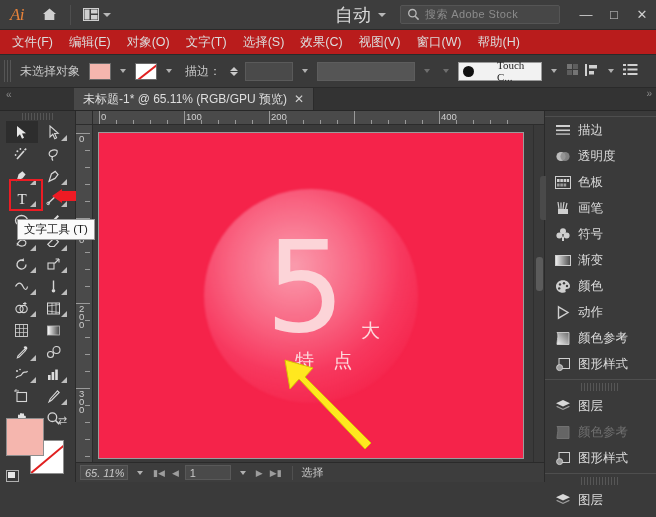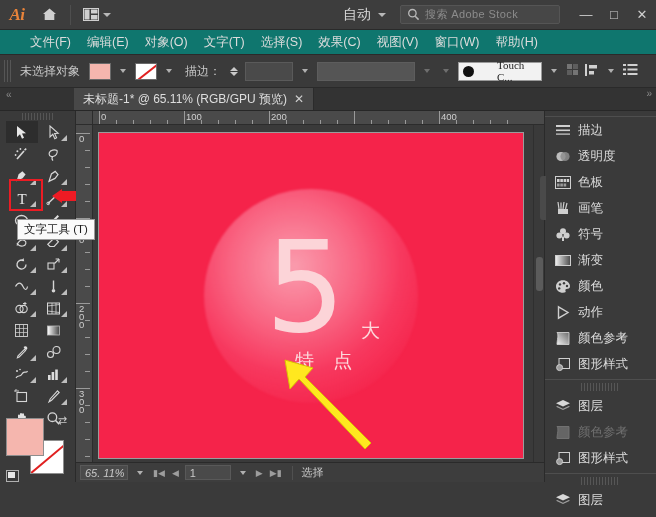--- a/index.html
+++ b/index.html
@@ -11,43 +11,43 @@
   }
   #app{ width:656px; height:517px; position:relative; background:#3a3a3a; }
 
   
   .titlebar{
     height:30px; background:#3d3d3d; display:flex; align-items:center;
     border-bottom:1px solid #2a2a2a; position:relative;
   }
   .ai-logo{
     width:34px; text-align:center; color:#e8833a; font-size:17px;
-    font-weight:bold; font-style:italic; letter-spacing:-.5px;
+    font-weight:normal; font-style:italic; letter-spacing:-.5px;
     font-family:"Liberation Serif",serif;
   }
   .tb-icon{
     width:30px; height:30px; display:flex; align-items:center; justify-content:center;
   }
   .tb-sep{ width:1px; height:20px; background:#4e4e4e; margin:0 6px; }
   .arrange{ display:flex; align-items:center; gap:4px; padding:0 6px; }
   .caret{ width:0;height:0;border-left:4px solid transparent;border-right:4px solid transparent;border-top:4px solid #b8b8b8; }
-  .auto-box{ margin-left:auto; display:flex; align-items:center; gap:7px; font-size:14px; color:#d8d8d8; }
+  .auto-box{ margin-left:auto; display:flex; align-items:center; gap:7px; font-size:18px; color:#d8d8d8; }
   .search-box{
     display:flex; align-items:center; gap:5px; margin-left:14px;
     background:#474747; border:1px solid #555; border-radius:2px;
     height:19px; width:160px; padding:0 6px;
   }
   .search-ph{ color:#8c8c8c; font-size:11px; white-space:nowrap; letter-spacing:.4px; }
   .winbtns{ display:flex; margin-left:12px; }
   .winbtn{ width:28px; height:30px; display:flex; align-items:center; justify-content:center; color:#cfcfcf; font-size:13px; }
 
   
   .menubar{
-    height:25px; background:#0f766e; display:flex; align-items:center;
-    padding-left:22px; border-bottom:1px solid #2a2a2a;
+    height:25px; background:#b91c1c; display:flex; align-items:center;
+    padding-left:4px; border-bottom:1px solid #2a2a2a;
   }
   .menu-item{ padding:2px 8px; font-size:12.5px; color:#dcdcdc; white-space:nowrap; }
 
   
   .controlbar{
     height:33px; background:#3a3a3a; display:flex; align-items:center;
     padding-left:4px; border-bottom:1px solid #2a2a2a; gap:5px;
   }
   .grip{ width:7px; height:22px; background:
       repeating-linear-gradient(to right,#565656 0 1px,transparent 1px 3px); }

